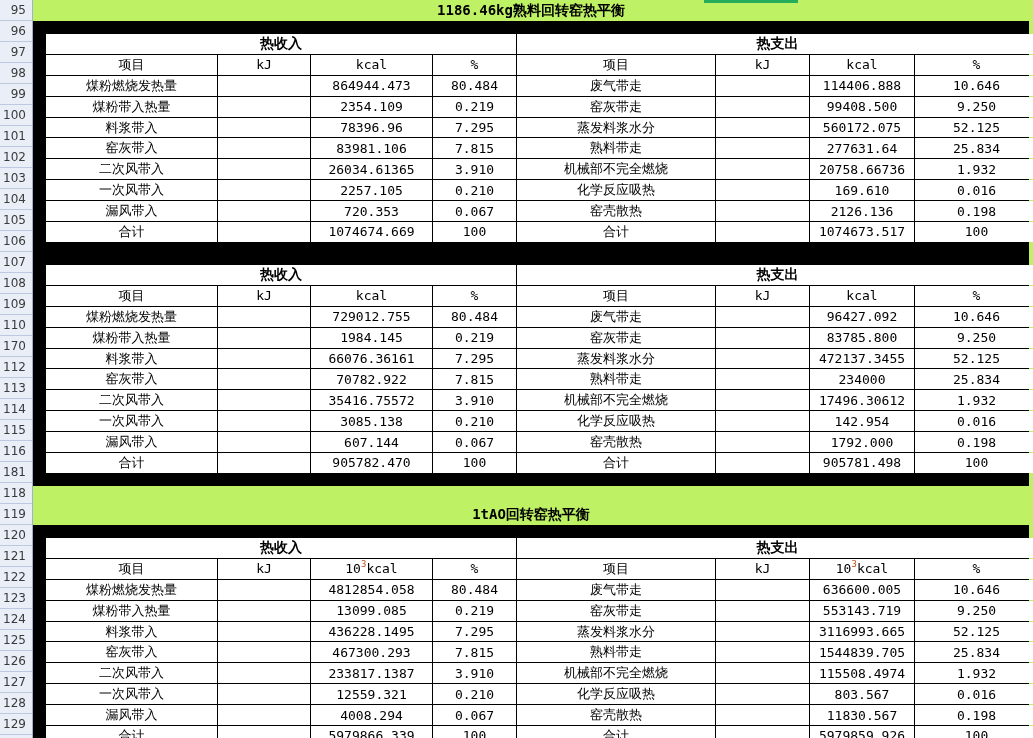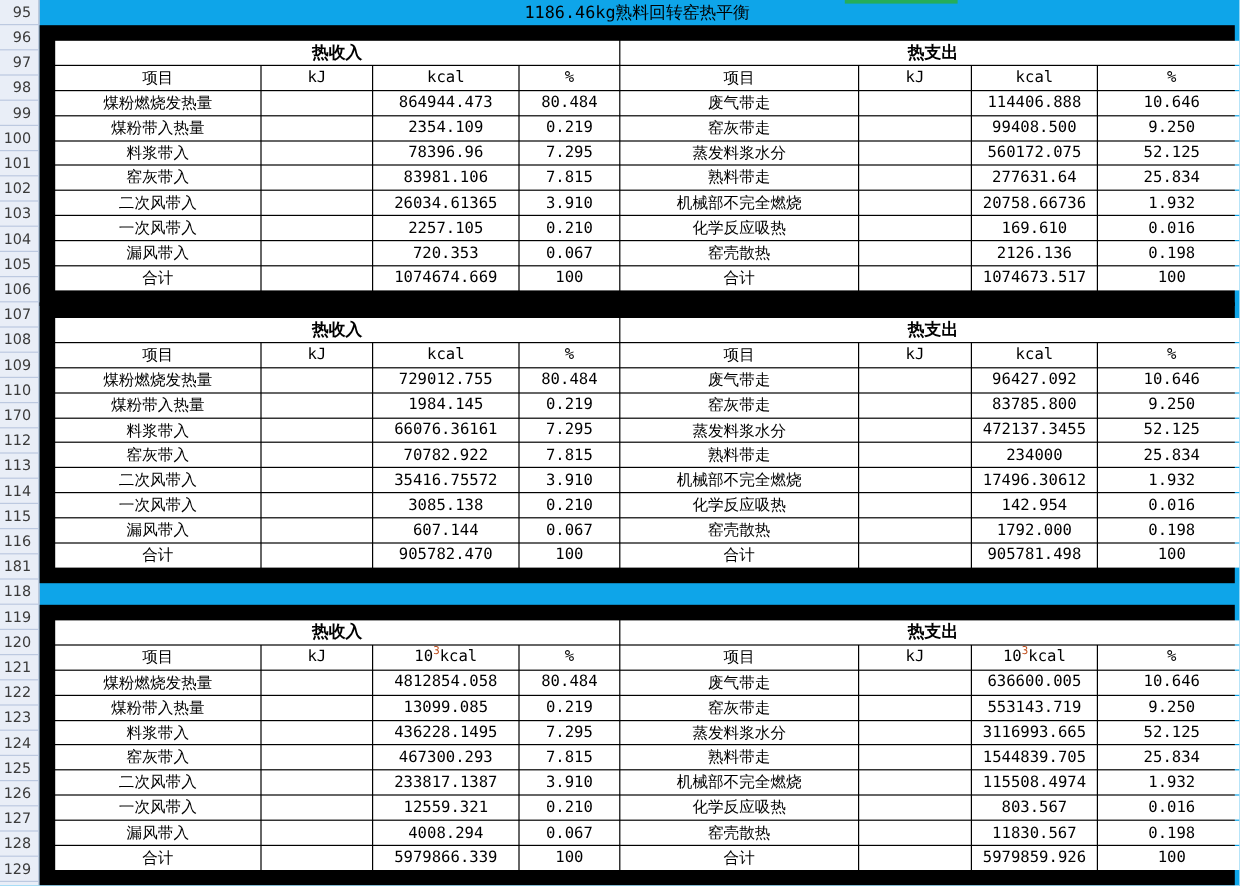--- a/index.html
+++ b/index.html
@@ -1,27 +1,27 @@
 <!DOCTYPE html>
 <html><head>
 <meta charset="utf-8">
 <style>
   html,body{margin:0;padding:0;background:#fff;}
-  .sheet{position:relative;width:1033px;height:738px;background:#0ea5e9;overflow:hidden;
+  .sheet{position:relative;width:1033px;height:738px;background:#bef264;overflow:hidden;
          font-family:"DejaVu Sans Mono","DejaVu Sans",sans-serif;}
   .gutter{position:absolute;left:0;top:0;width:33px;height:738px;background:#e9eef7;
           border-right:1px solid #9fb1cc;box-sizing:border-box;}
   .rownum{height:21px;box-sizing:border-box;border-bottom:1px solid #bcc9e0;
           font-family:"DejaVu Sans",sans-serif;font-size:12px;color:#3a3a3a;
           text-align:right;padding-right:6px;line-height:20px;}
   .content{position:absolute;left:33px;top:0;width:1000px;height:738px;}
   .green-marker{position:absolute;left:704px;top:0;width:94px;height:3px;background:#25ad5b;}
   .tbl{position:absolute;left:0;width:996px;}
   .title-row{height:21px;display:flex;align-items:center;justify-content:center;}
-  .title-text{font-weight:normal;font-size:14px;color:#000;white-space:nowrap;}
+  .title-text{font-weight:bold;font-size:14px;color:#000;white-space:nowrap;}
   .grid{display:grid;grid-template-columns:171px 92px 121px 83px 198px 93px 104px 123px;
         grid-auto-rows:19.9px;gap:1px;background:#000;padding:13px;width:996px;box-sizing:border-box;}
   .cell{background:#fff;display:flex;align-items:center;justify-content:center;
         font-size:13px;color:#000;position:relative;overflow:hidden;white-space:nowrap;}
   .sec{font-weight:bold;font-size:14px;}
   .span4l{grid-column:1/5;}
   .span4r{grid-column:5/9;}
   .sup{color:#c0501e;font-size:9px;position:relative;top:-4px;line-height:1;}
 </style>
 </head>
@@ -257,20 +257,23 @@
   <div class="cell">905782.470</div>
   <div class="cell">100</div>
   <div class="cell">合计</div>
   <div class="cell"></div>
   <div class="cell">905781.498</div>
   <div class="cell">100</div>
 </div>
   </div>
 
   <div class="tbl" style="top: 504px;">
+    <div class="title-row">
+      <span class="title-text">1tAO回转窑热平衡</span>
+    </div>
     <div class="grid">
       <div class="cell sec span4l">热收入</div>
       <div class="cell sec span4r">热支出</div>
 
       <div class="cell">项目</div>
       <div class="cell">kJ</div>
       <div class="cell">
             <span>10</span>
             <span class="sup">3</span>
             <span>kcal</span>

